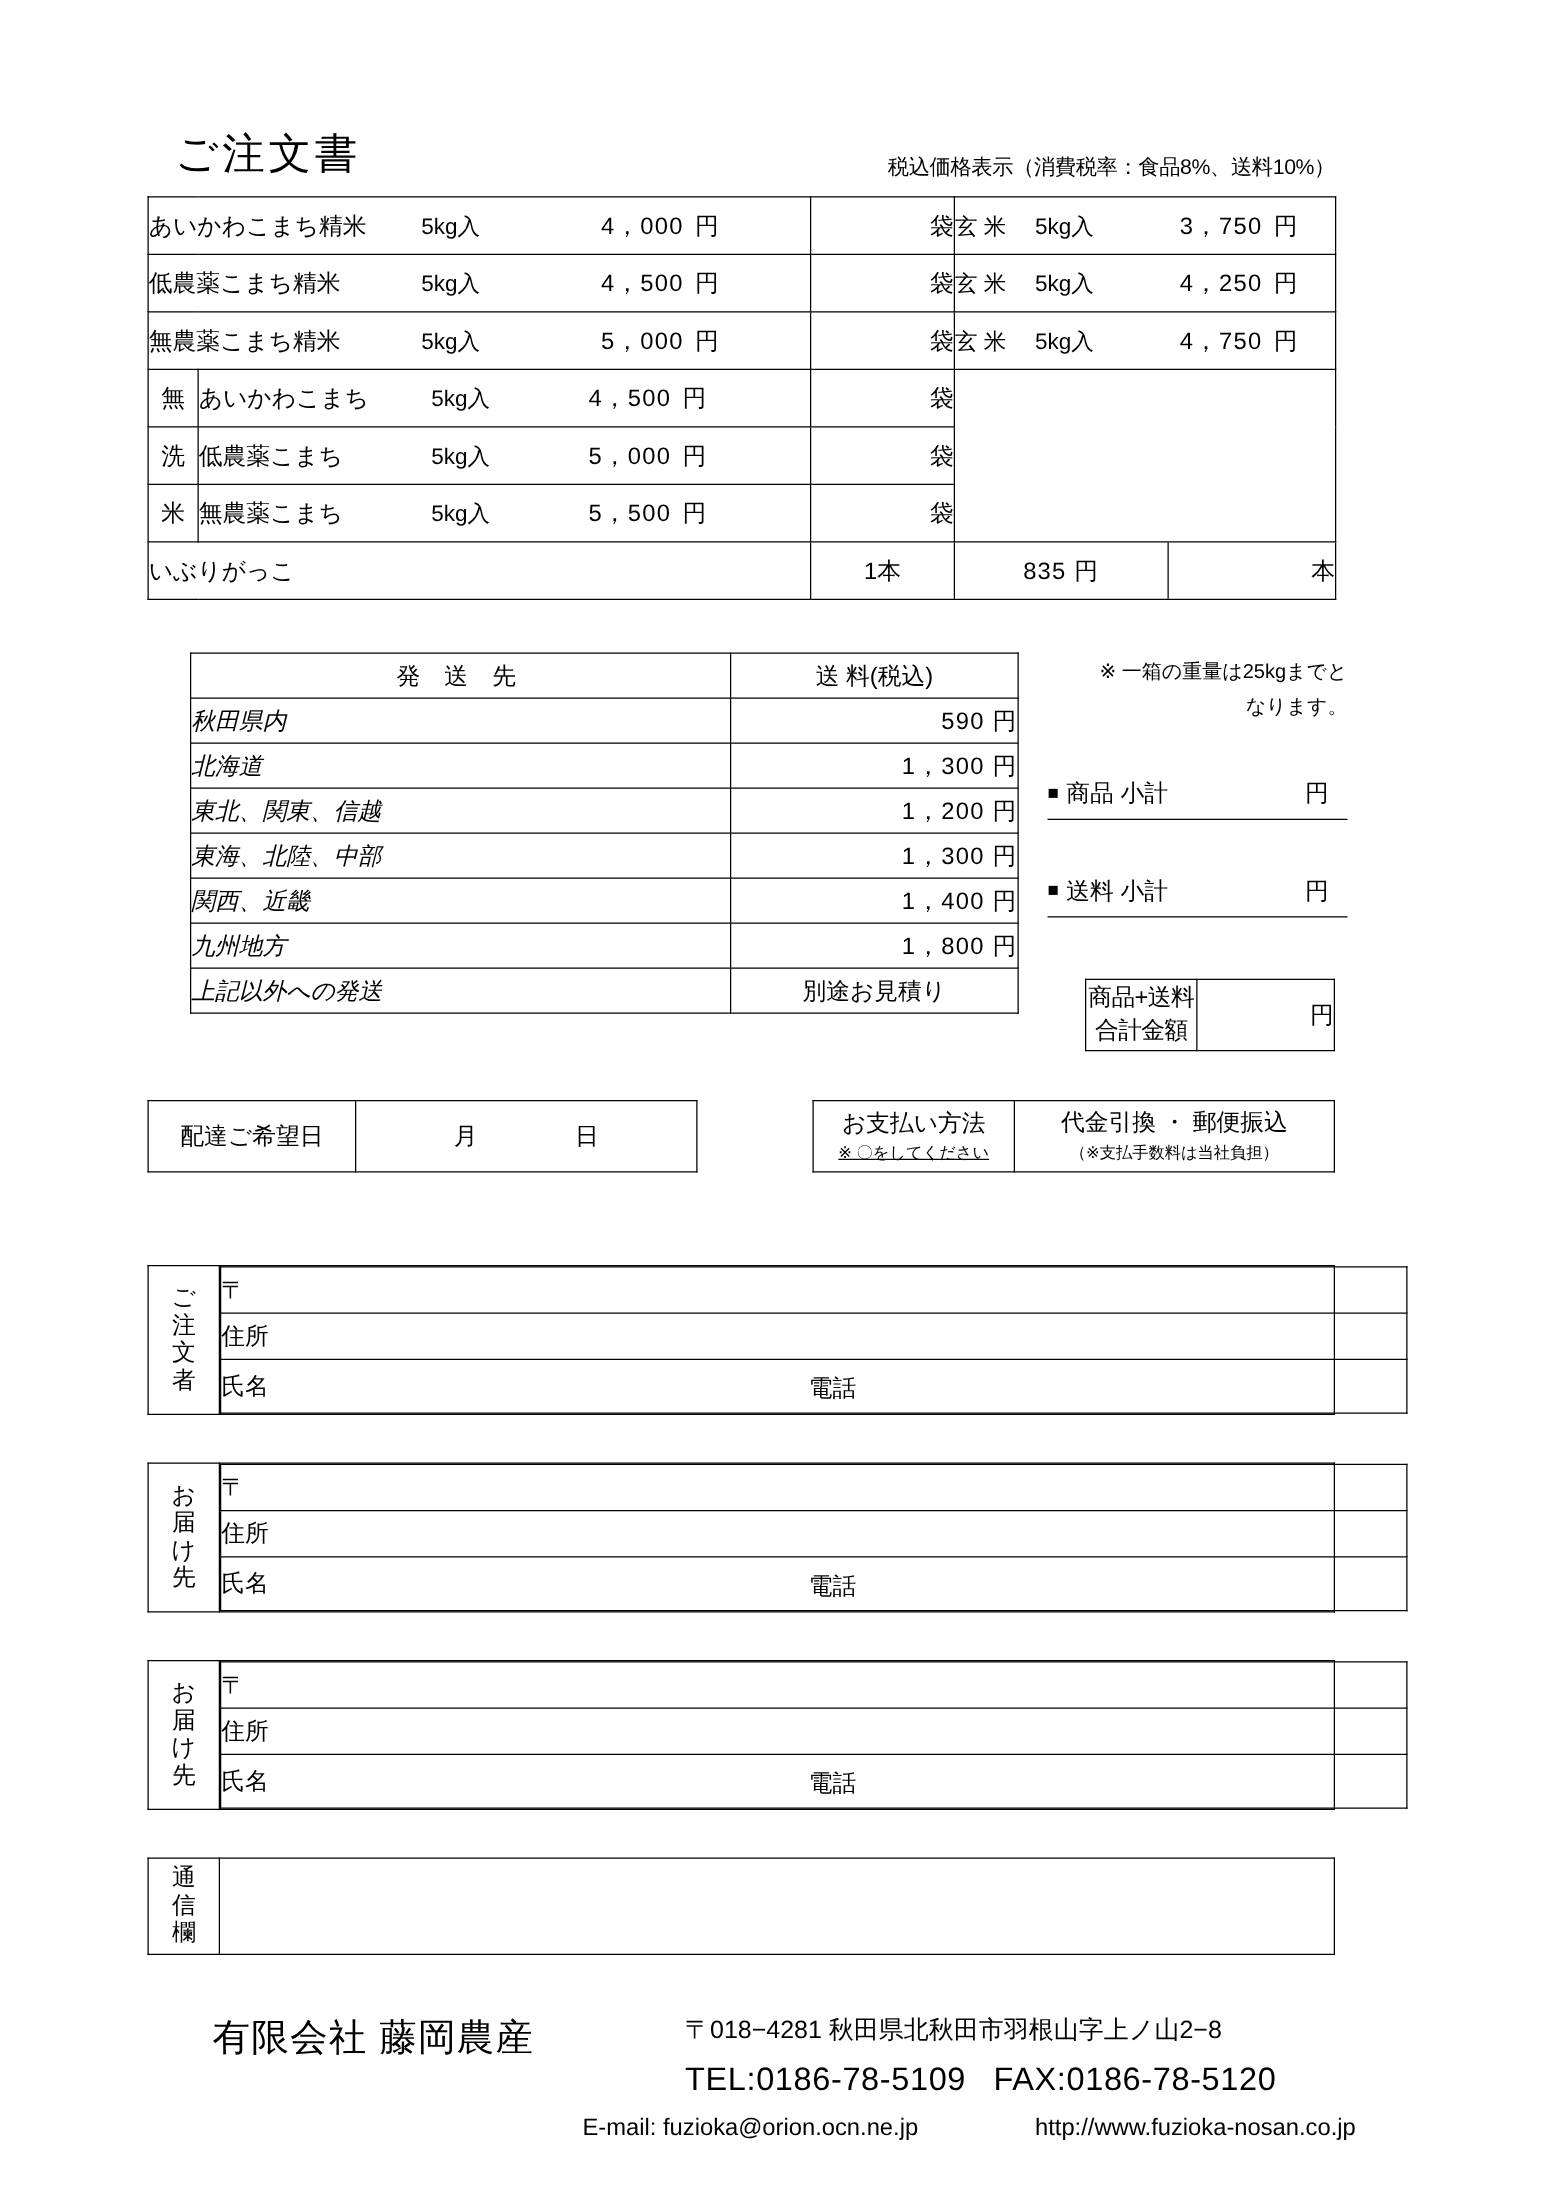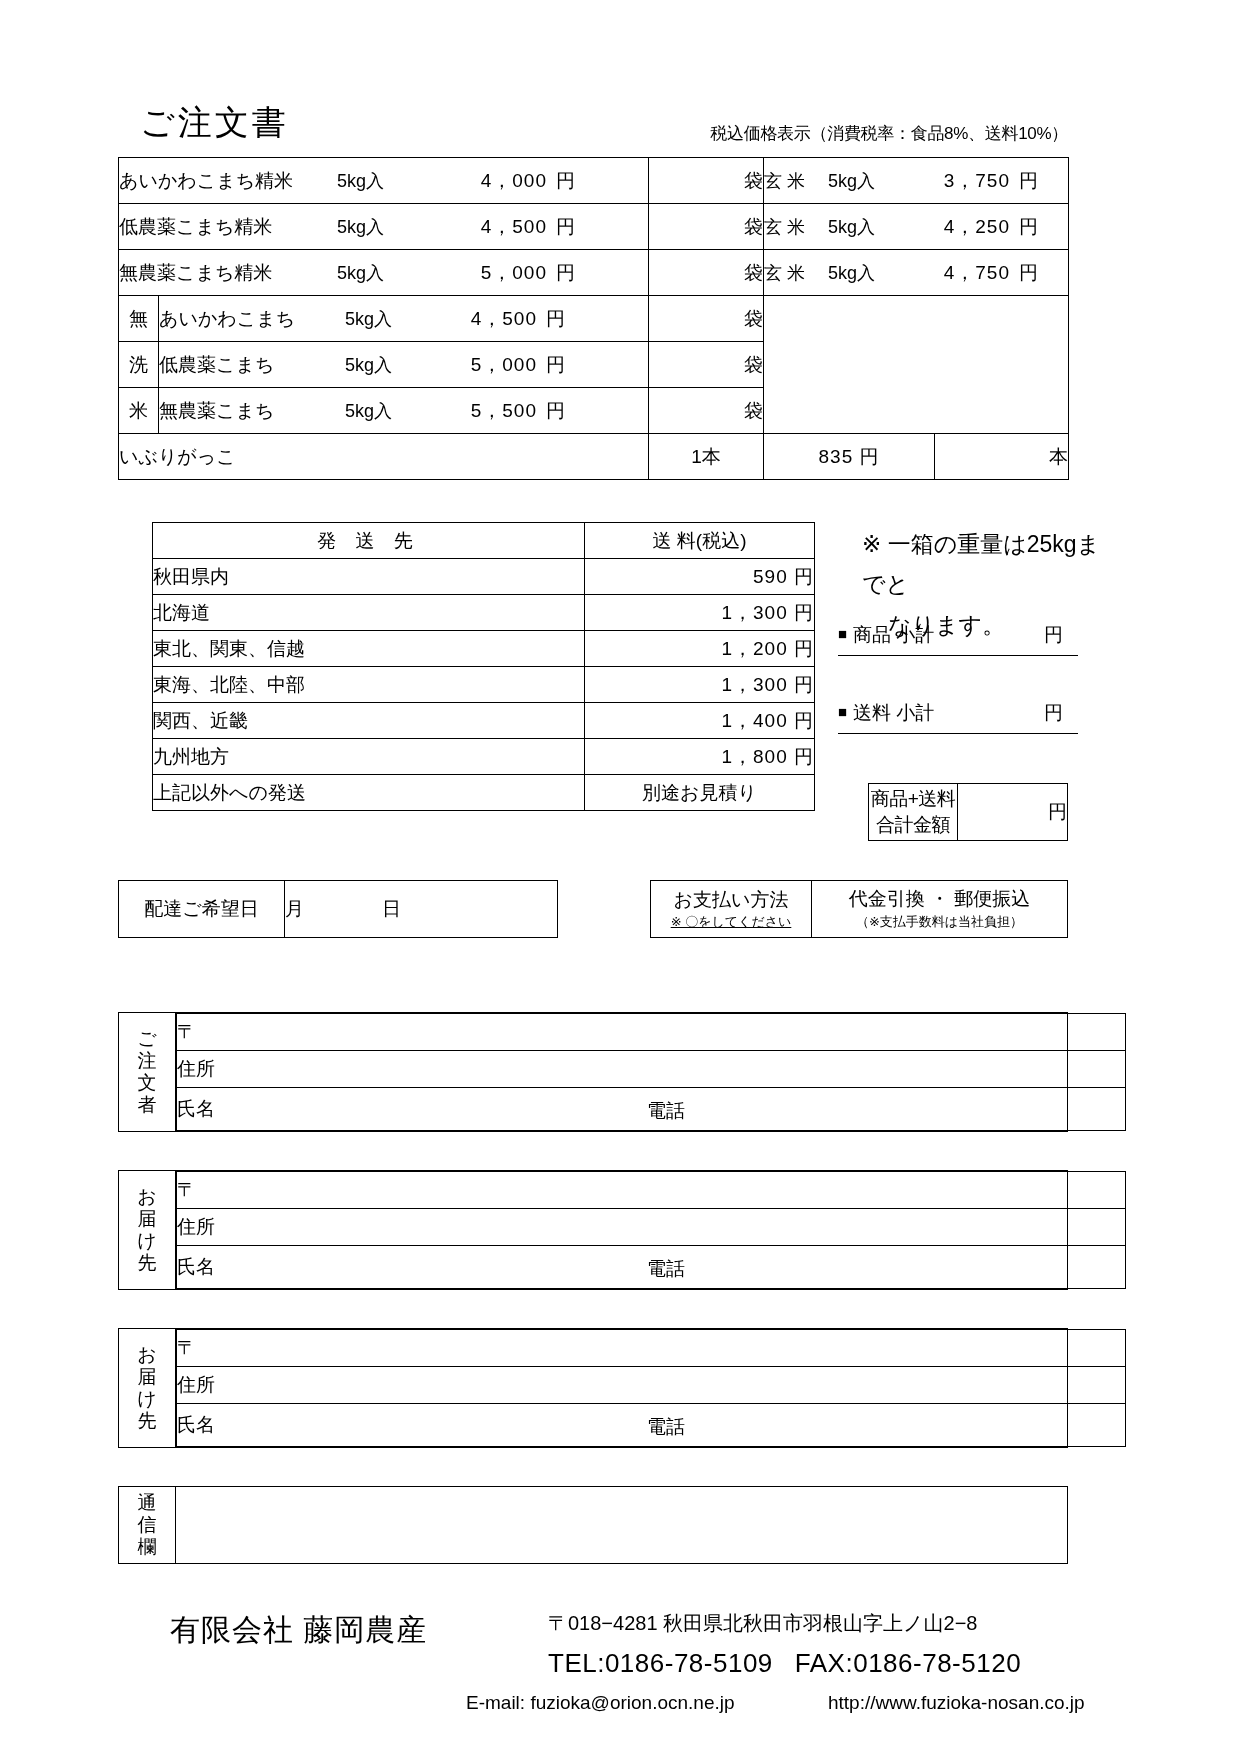--- a/index.html
+++ b/index.html
@@ -123,32 +123,33 @@
   
   .ship-table {
     position: absolute;
     left: 152px;
     top: 522px;
     width: 662px;
   }
   .ship-table td { height: 35px; font-size: 19px; }
   .ship-head-dest { text-align: center; letter-spacing: 7px; padding-left: 7px; }
   .ship-head-fee { text-align: center; letter-spacing: 0px; }
-  .ship-dest { padding-left: 14px; }
+  .ship-dest { padding-left: 14px; font-style: italic; }
   .ship-fee { text-align: right; padding-right: 26px; letter-spacing: 1px; }
   .ship-fee-c { text-align: center; }
 
   
   .note-box {
     position: absolute;
-    left: 862px;
+    left: 838px;
     top: 524px;
     width: 240px;
-    font-size: 23px;
+    font-size: 16px;
     line-height: 1.75;
+    text-align: right;
   }
   .note-line2 { padding-left: 26px; }
 
   .subtotal-item {
     position: absolute;
     font-size: 19px;
   }
   .subtotal-rule {
     position: absolute;
     border-bottom: 1.6px solid #000;
@@ -178,21 +179,21 @@
 
   
   .deliv-table {
     position: absolute;
     left: 118px;
     top: 880px;
     width: 440px;
   }
   .deliv-table td { height: 56px; font-size: 19px; }
   .deliv-label { width: 165px; text-align: center; }
-  .deliv-fields { text-align: left; }
+  .deliv-fields { text-align: center; }
   .deliv-m { padding-right: 78px; }
 
   .pay-table {
     position: absolute;
     left: 650px;
     top: 880px;
     width: 418px;
   }
   .pay-table td { height: 56px; }
   .pay-left {

